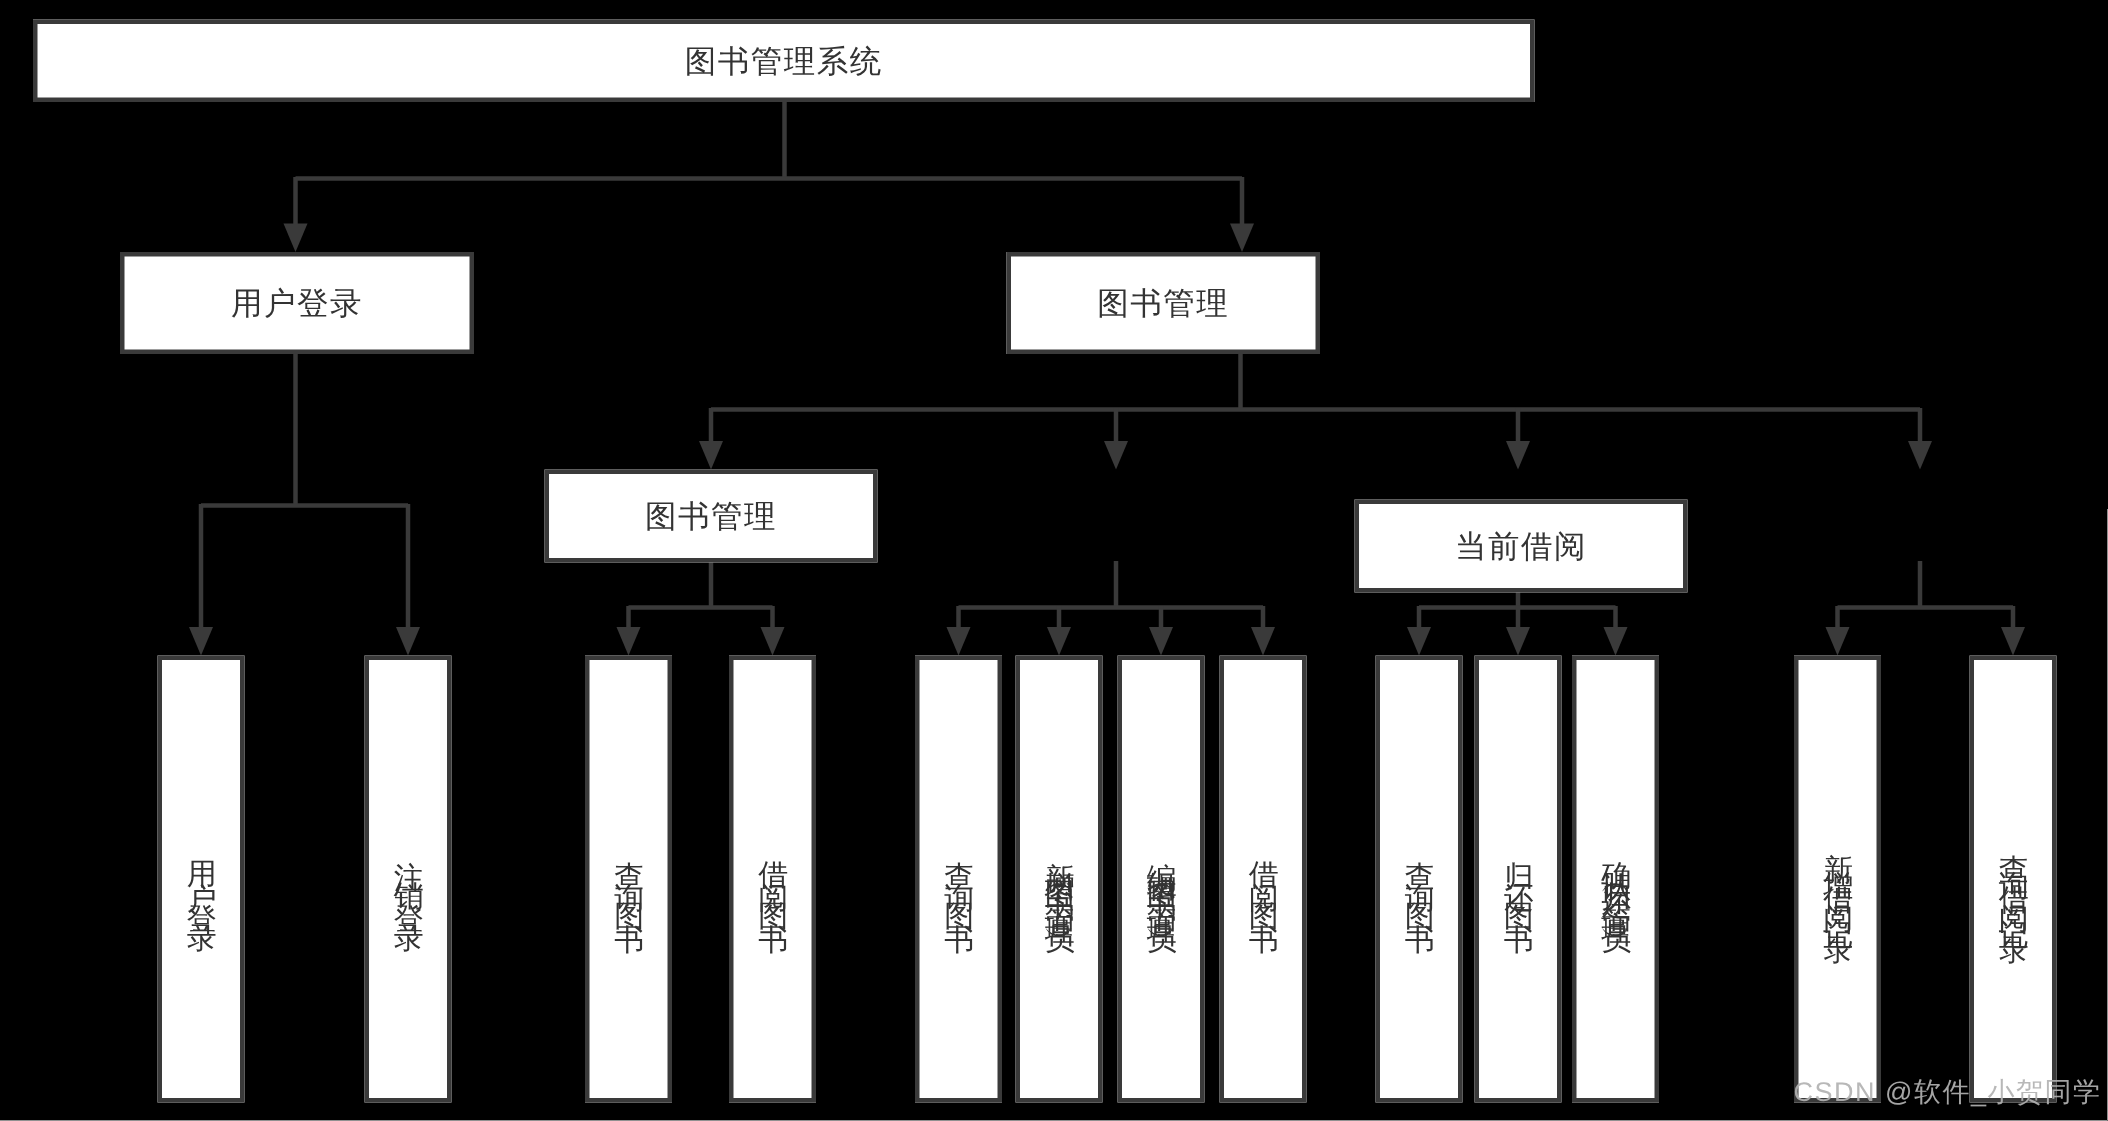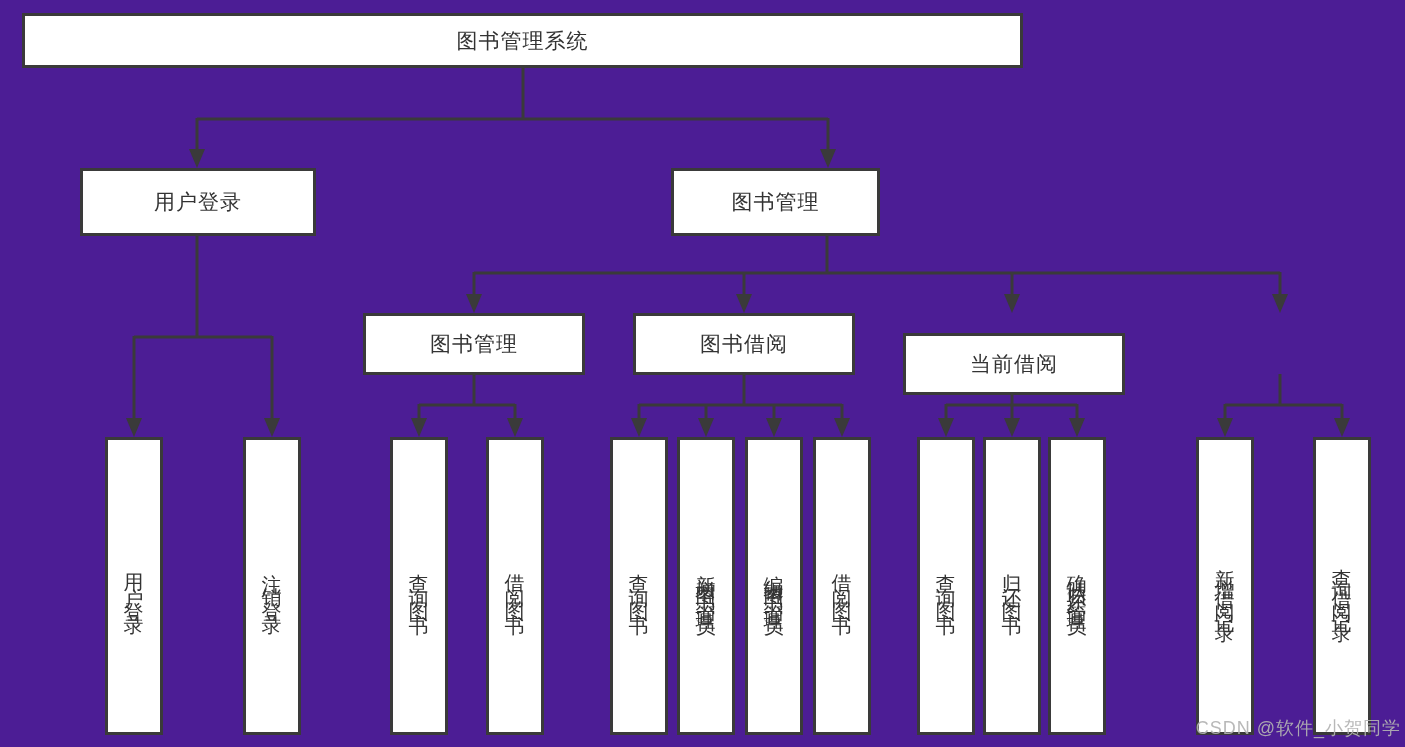--- a/index.html
+++ b/index.html
@@ -5,21 +5,21 @@
   html, body {
     margin: 0;
     padding: 0;
     background: #ffffff;
     font-family: "Liberation Sans", "DejaVu Sans", sans-serif;
   }
   #stage {
     position: relative;
     width: 1405px;
     height: 747px;
-    background: #4c1d95;
+    background: #000000;
     overflow: hidden;
   }
   #connectors {
     position: absolute;
     left: 0; top: 0;
     width: 1405px; height: 747px;
     z-index: 1;
   }
   .node {
     position: absolute;
@@ -141,23 +141,20 @@
   <div class="node hnode" style="left:80px; top:168px; width:236px; height:68px;">
     <span>用户登录</span>
   </div>
   <div class="node hnode" style="left:671px; top:168px; width:209px; height:68px;">
     <span>图书管理</span>
   </div>
 
   <div class="node hnode" style="left:363px; top:313px; width:222px; height:62px;">
     <span>图书管理</span>
   </div>
-  <div class="node hnode" style="left:633px; top:313px; width:222px; height:62px;">
-    <span>图书借阅</span>
-  </div>
   <div class="node hnode" style="left:903px; top:313px; width:222px; height:62px;margin-top:20px;">
     <span>当前借阅</span>
   </div>
 
   <div class="node vnode" style="left:105px;">
     <span class="vtext">用户登录</span>
   </div>
   <div class="node vnode" style="left:243px;">
     <span class="vtext">注销登录</span>
   </div>

